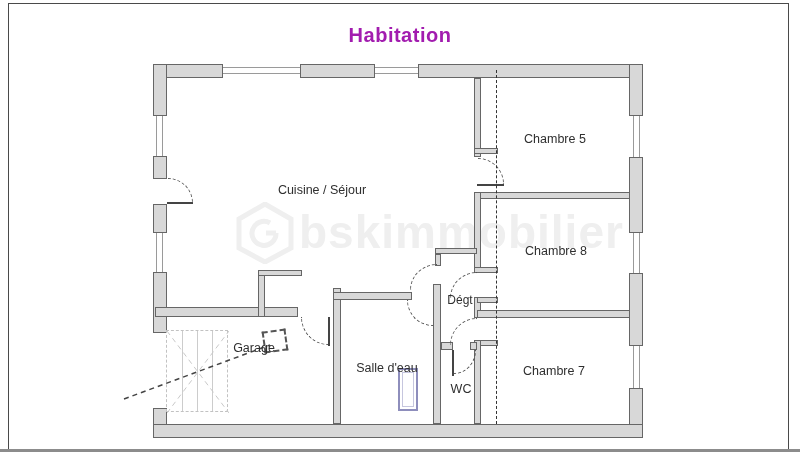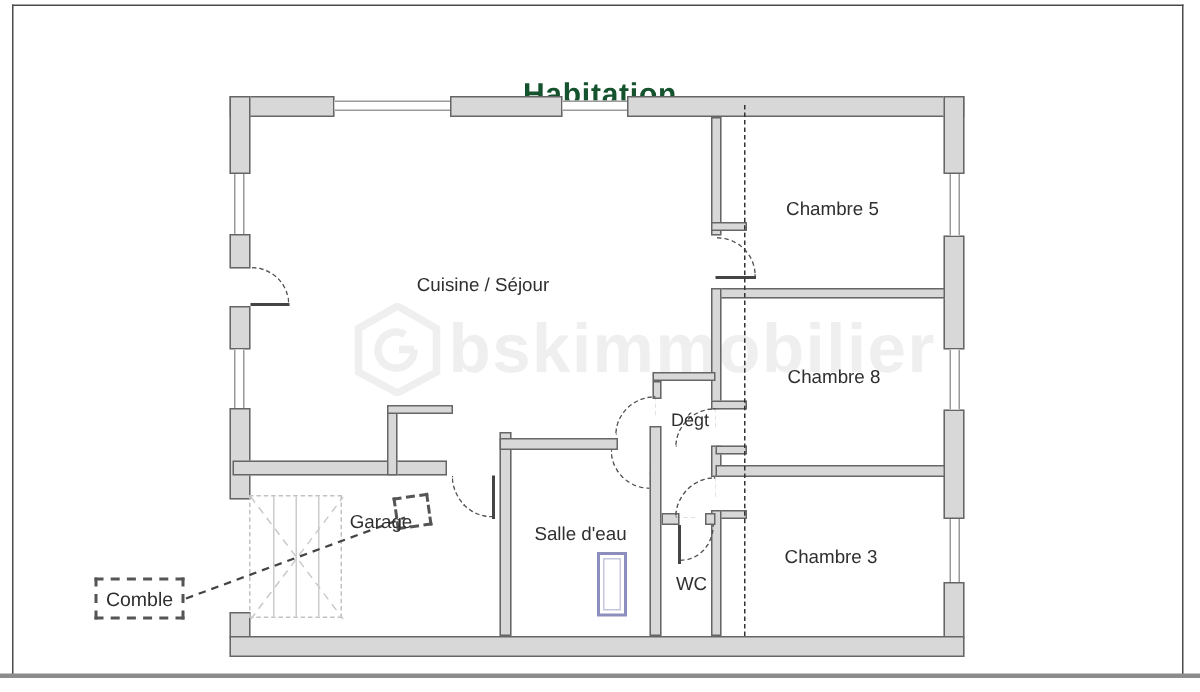--- a/index.html
+++ b/index.html
@@ -4,21 +4,21 @@
 <style>
   html,body{margin:0;padding:0;background:#fff;}
   body{width:800px;height:461px;position:relative;overflow:hidden;
        font-family:"Liberation Sans","DejaVu Sans",sans-serif;color:#333;}
   .abs{position:absolute;box-sizing:border-box;}
   
   .frame{left:8px;top:3px;width:781px;height:447px;border:1px solid #4a4a4a;border-bottom:none;background:transparent;}
   .bottom-bar{left:0;top:449px;width:800px;height:3px;background:#8c8c8c;}
   
   .title{left:0;top:24px;width:800px;text-align:center;font-size:20px;font-weight:600;
-         letter-spacing:.5px;color:#14532d;margin-top:28px;}
+         letter-spacing:.5px;color:#a21caf;}
   
   .wm-text{left:299px;top:205px;font-size:46px;font-weight:600;letter-spacing:1px;color:#efefef;}
   .wm-logo{left:236px;top:202px;}
   
   .w{position:absolute;box-sizing:border-box;background:#d8d8d8;border:1px solid #666;}
   
   .winH{position:absolute;box-sizing:border-box;background:#fff;height:7px;
         border-top:1px solid #9a9a9a;border-bottom:1px solid #9a9a9a;}
   .winV{position:absolute;box-sizing:border-box;background:#fff;width:7px;
         border-left:1px solid #9a9a9a;border-right:1px solid #9a9a9a;}
@@ -131,30 +131,27 @@
     <svg width="62" height="82" style="position:absolute;left:0;top:0;">
       <line x1="0" y1="0" x2="62" y2="82" stroke="#c9c9c9" stroke-dasharray="5 4"></line>
       <line x1="0" y1="82" x2="62" y2="0" stroke="#c9c9c9" stroke-dasharray="5 4"></line>
     </svg>
   </div>
 
   <div class="abs trap"></div>
   <svg class="abs" style="left:110px;top:335px;" width="170" height="75">
     <line x1="14" y1="64" x2="160" y2="10" stroke="#444" stroke-width="1.5" stroke-dasharray="5 4"></line>
   </svg>
-  <div class="abs comble-box">
-    <span class="lbl" style="position:static;transform:none;font-size:13px;">Comble</span>
-  </div>
 
   <div class="abs shower">
       <div class="shower-in"></div>
     </div>
 
   <div class="lbl" style="left:322px;top:190px;">Cuisine / Séjour</div>
   <div class="lbl" style="left:555px;top:139px;">Chambre 5</div>
   <div class="lbl" style="left:556px;top:251px;">Chambre 8</div>
-  <div class="lbl" style="left:554px;top:371px;">Chambre 3</div>
-  <div class="lbl lbl-sm" style="left:460px;top:280px;">Dégt</div>
-  <div class="lbl" style="left:387px;top:356px;">Salle d'eau</div>
+  <div class="lbl" style="left:554px;top:371px;">Chambre 7</div>
+  <div class="lbl lbl-sm" style="left:460px;top:300px;">Dégt</div>
+  <div class="lbl" style="left:387px;top:368px;">Salle d'eau</div>
   <div class="lbl" style="left:461px;top:389px;">WC</div>
   <div class="lbl" style="left:254px;top:348px;">Garage</div>
 
 </div>
 
 </body></html>

